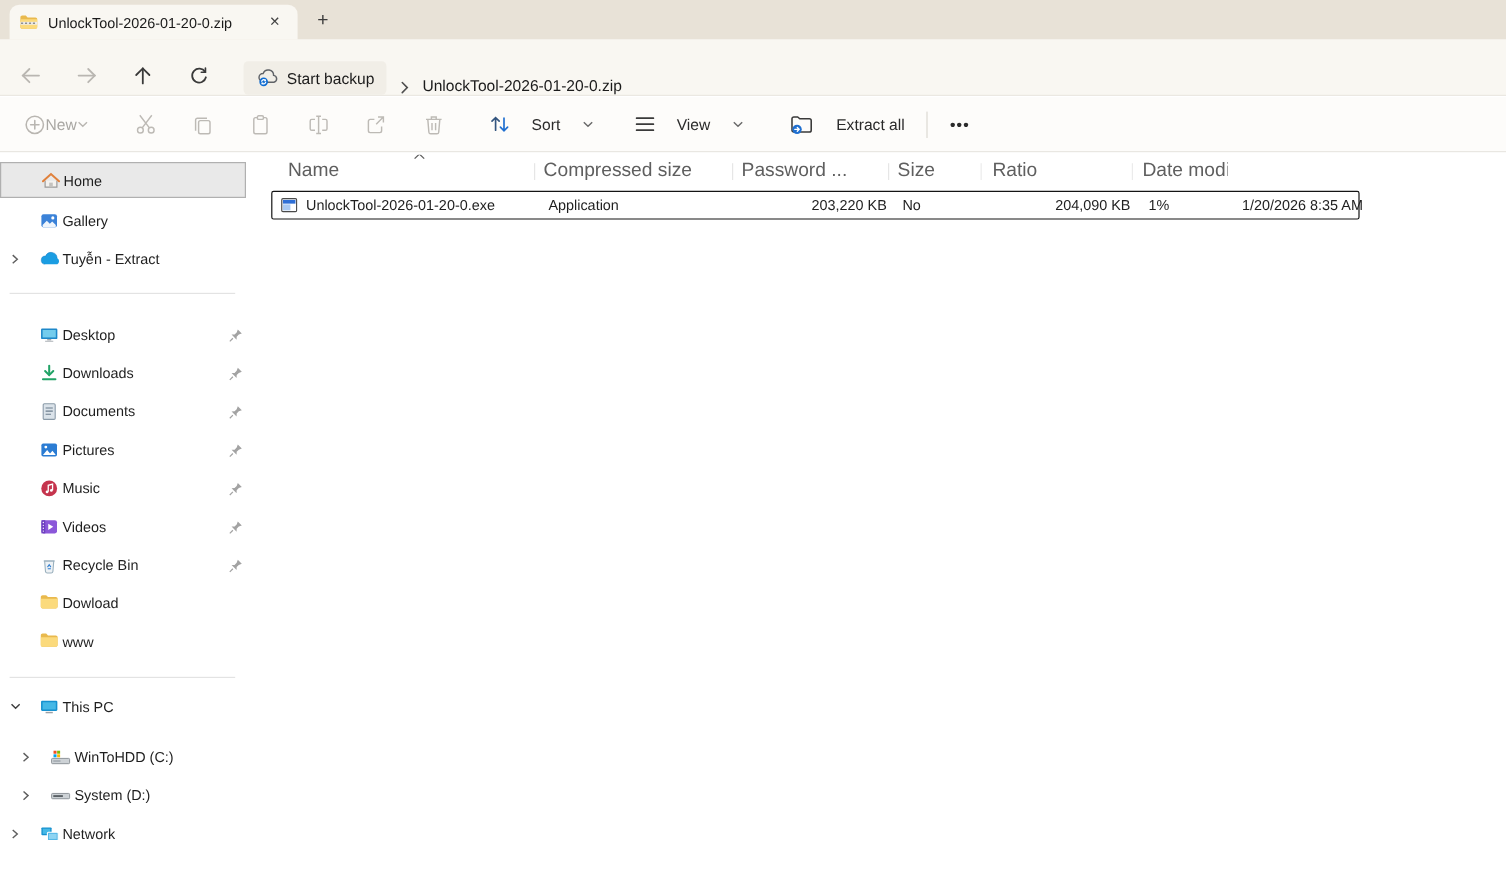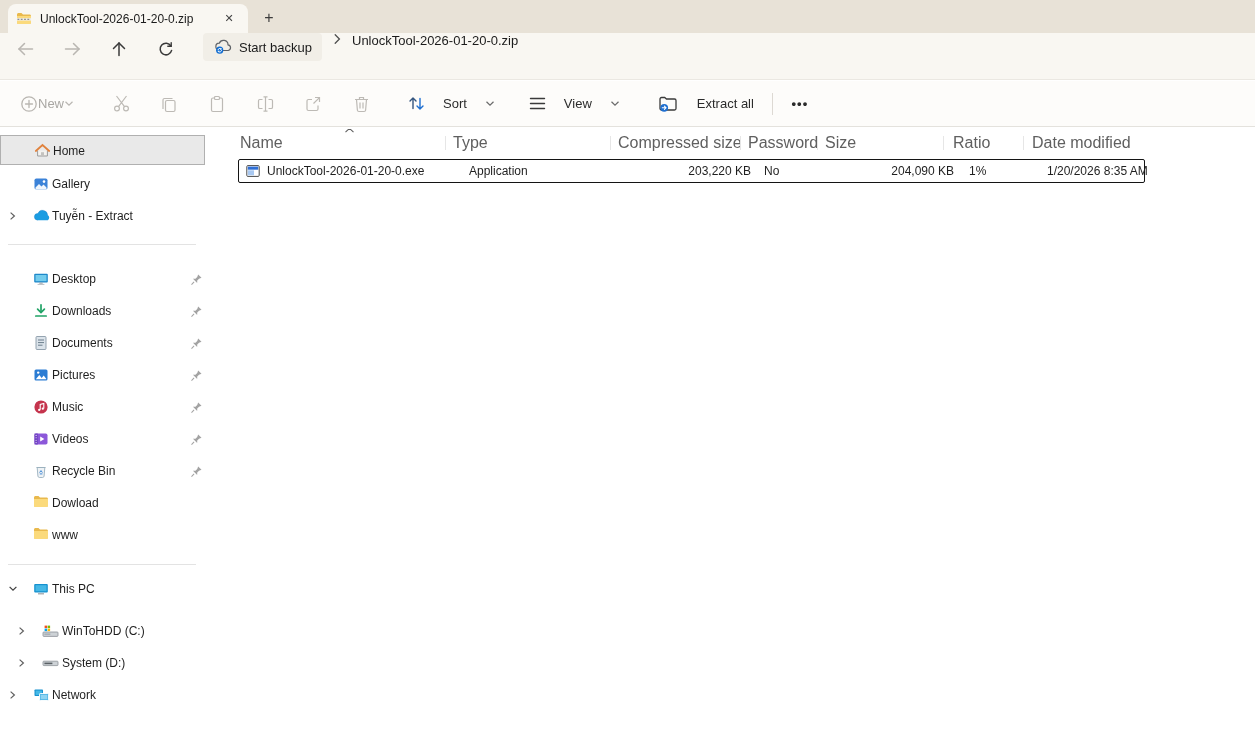--- a/index.html
+++ b/index.html
@@ -19,21 +19,21 @@
     display:flex; align-items:center; padding:0 8px 0 8px;
   }
   .tab-title { font-size:12px; color:#1b1b1b; flex:1; margin-left:8px; white-space:nowrap; overflow:hidden; }
   .tab-close { width:22px; height:22px; display:flex; align-items:center; justify-content:center;
     font-size:11px; color:#444; border-radius:4px; cursor:default; }
   .newtab { position:absolute; left:256px; top:5px; width:26px; height:26px; display:flex;
     align-items:center; justify-content:center; font-size:16px; color:#3c3c3c; border-radius:4px; }
 
   
   .navbar { position:absolute; left:0; top:33px; width:1255px; height:47px; background:#f9f7f2;
-    border-bottom:1px solid #ebe8e2; display:flex; align-items:flex-start; }
+    border-bottom:1px solid #ebe8e2; display:flex; align-items:flex-end; }
   .navbtn { width:34px; height:32px; display:flex; align-items:center; justify-content:center; border-radius:5px; }
   .navbtn.b1{ margin-left:8px; } .navbtn{ margin-right:13px; }
   .crumb-pill { display:flex; align-items:center; gap:7px; height:28px; padding:0 10px;
     background:#f1eee7; border-radius:4px; margin-left:7px; }
   .crumb-pill span { font-size:13px; color:#1b1b1b; }
   .crumb-sep { margin:0 10px; display:flex; align-items:center; }
   .crumb-current { font-size:13px; color:#1b1b1b; }
 
   
   .toolbar { position:absolute; left:0; top:81px; width:1255px; height:46px; background:#fdfcfa;
@@ -60,21 +60,21 @@
   .sb-divider { position:absolute; left:8px; width:188px; height:1px; background:#e3e3e3; }
 
   
   .main { position:absolute; left:210px; top:127px; width:1045px; height:617px; background:#fff; }
   .cols { position:absolute; left:12px; top:2px; width:963px; height:28px; display:grid;
     grid-template-columns:223px 165px 130px 77px 126px 80px 162px; align-items:center; }
   .colh { position:relative; font-size:16px; color:#5f5f5f; padding-left:8px; height:28px;
     display:flex; align-items:center; white-space:nowrap; overflow:hidden; }
   .colh + .colh::before { content:""; position:absolute; left:0; top:7px; width:1px; height:14px; background:#e6e6e6; }
   .sort-caret { position:absolute; left:122px; top:-2px; }
-  .frow { position:absolute; left:28px; top:32px; width:907px; height:24px; display:grid;
+  .frow { position:absolute; left:16px; top:32px; width:907px; height:24px; display:grid;
     grid-template-columns:222px 165px 130px 77px 126px 80px 162px; align-items:center;
     background:#fff; border:1px solid #141414; border-radius:2px; }
   .fcell { font-size:12px; color:#1f1f1f; white-space:nowrap; overflow:hidden; padding-left:8px; }
   .fcell.name { display:flex; align-items:center; gap:7px; padding-left:7px; }
   .fcell.num { text-align:right; padding-right:5px; padding-left:0; }
   .fcell.ratio { padding-left:10px; }
 </style>
 </head>
 <body>
 
@@ -485,23 +485,20 @@
 <div class="main">
   <div class="cols">
     <div class="colh" style="padding-left:18px;">
       <span>Name</span>
       <span class="sort-caret">
         <svg width="11" height="7" viewBox="0 0 11 7" fill="none" stroke="#5f5f5f" stroke-width="1.1">
             <path d="M1.5 5.2 5.5 1.4 9.5 5.2"></path>
           </svg>
       </span>
     </div>
-    <div class="colh">
-        <span>Type</span>
-      </div>
     <div class="colh">
         <span>Compressed size</span>
       </div>
     <div class="colh">
         <span>Password ...</span>
       </div>
     <div class="colh">
         <span>Size</span>
       </div>
     <div class="colh" style="padding-left:10px;">

